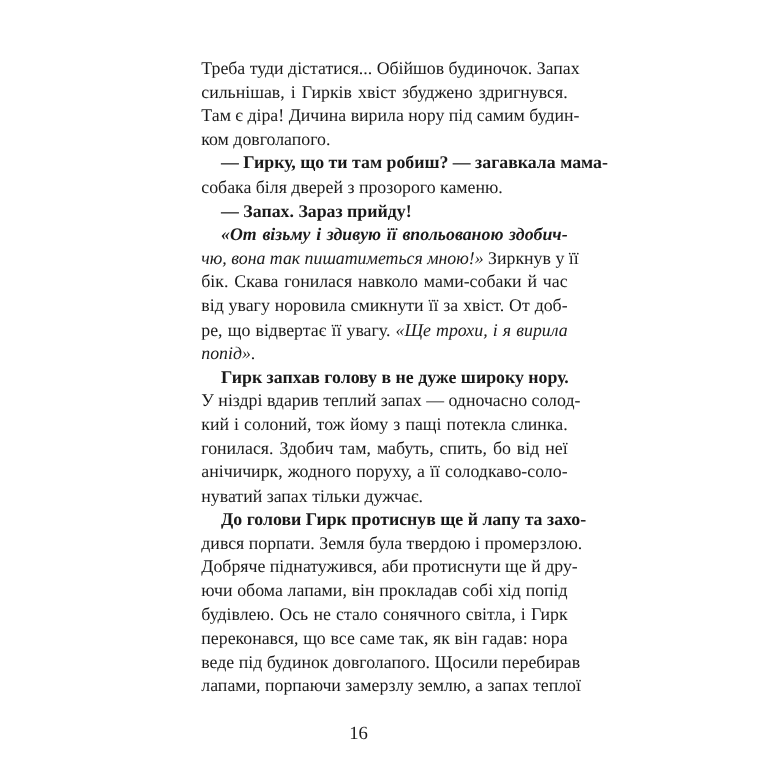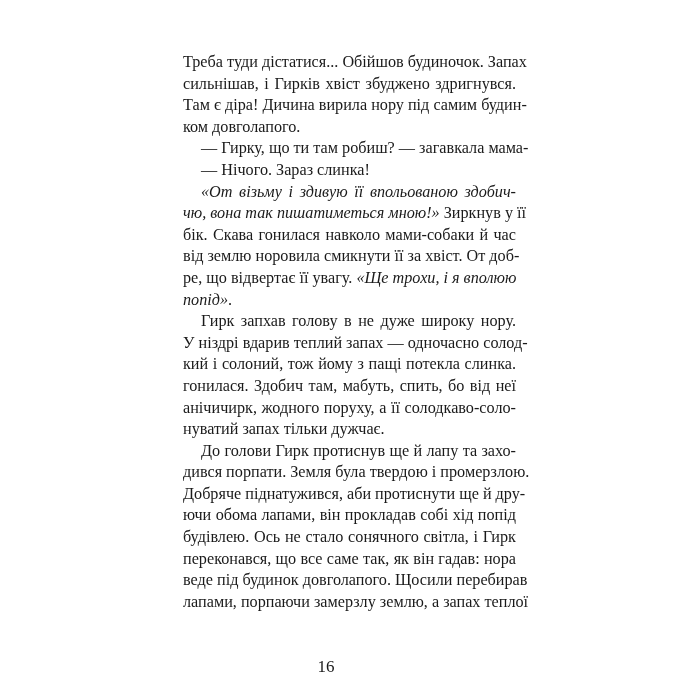--- a/index.html
+++ b/index.html
@@ -10,42 +10,43 @@
   .page {
     position: absolute; left: 183px; top: 52px; width: 333px;
     font-family: "Liberation Serif", serif;
     font-size: 16.2px; line-height: 21.6px; color: #1a1a1a;
   }
   .line {
     display: block; height: 21.6px; white-space: nowrap;
     text-align: justify; text-align-last: justify;
   }
   .line.last { text-align-last: left; }
-  .line.indent { padding-left: 18px; }
+  .line.indent { padding-left: 18px; font-weight: bold; }
   .it { font-style: italic; }
   .pagenum {
     position: absolute; top: 657px; left: 0; width: 652px; text-align: center;
     font-family: "Liberation Serif", serif; font-size: 17px; color: #1a1a1a;
   }
 </style>
 </head>
 <body>
 
 <div class="page" id="text">
     <span class="line"><span>Треба туди дістатися... Обійшов будиночок. Запах</span></span>
     <span class="line"><span>сильнішав, і Гирків хвіст збуджено здригнувся.</span></span>
     <span class="line"><span>Там є діра! Дичина вирила нору під самим будин-</span></span>
     <span class="line last"><span>ком довголапого.</span></span>
     <span class="line indent"><span>— Гирку, що ти там робиш? — загавкала мама-</span></span>
-    <span class="line indent last"><span>— Нічого. Зараз слинка!</span></span>
+    <span class="line last"><span>собака біля дверей з прозорого каменю.</span></span>
+    <span class="line indent last"><span>— Запах. Зараз прийду!</span></span>
     <span class="line indent"><span class="it">«От візьму і здивую її впольованою здобич-</span></span>
     <span class="line"><span class="it">чю, вона так пишатиметься мною!»</span><span> Зиркнув у її</span></span>
     <span class="line"><span>бік. Скава гонилася навколо мами-собаки й час</span></span>
-    <span class="line"><span>від землю норовила смикнути її за хвіст. От доб-</span></span>
-    <span class="line"><span>ре, що відвертає її увагу. </span><span class="it">«Ще трохи, і я вполюю</span></span>
+    <span class="line"><span>від увагу норовила смикнути її за хвіст. От доб-</span></span>
+    <span class="line"><span>ре, що відвертає її увагу. </span><span class="it">«Ще трохи, і я вирила</span></span>
     <span class="line last"><span class="it">попід»</span><span>.</span></span>
     <span class="line indent"><span>Гирк запхав голову в не дуже широку нору.</span></span>
     <span class="line"><span>У ніздрі вдарив теплий запах — одночасно солод-</span></span>
     <span class="line"><span>кий і солоний, тож йому з пащі потекла слинка.</span></span>
     <span class="line"><span>гонилася. Здобич там, мабуть, спить, бо від неї</span></span>
     <span class="line"><span>анічичирк, жодного поруху, а її солодкаво-соло-</span></span>
     <span class="line last"><span>нуватий запах тільки дужчає.</span></span>
     <span class="line indent"><span>До голови Гирк протиснув ще й лапу та захо-</span></span>
     <span class="line"><span>дився порпати. Земля була твердою і промерзлою.</span></span>
     <span class="line"><span>Добряче піднатужився, аби протиснути ще й дру-</span></span>

